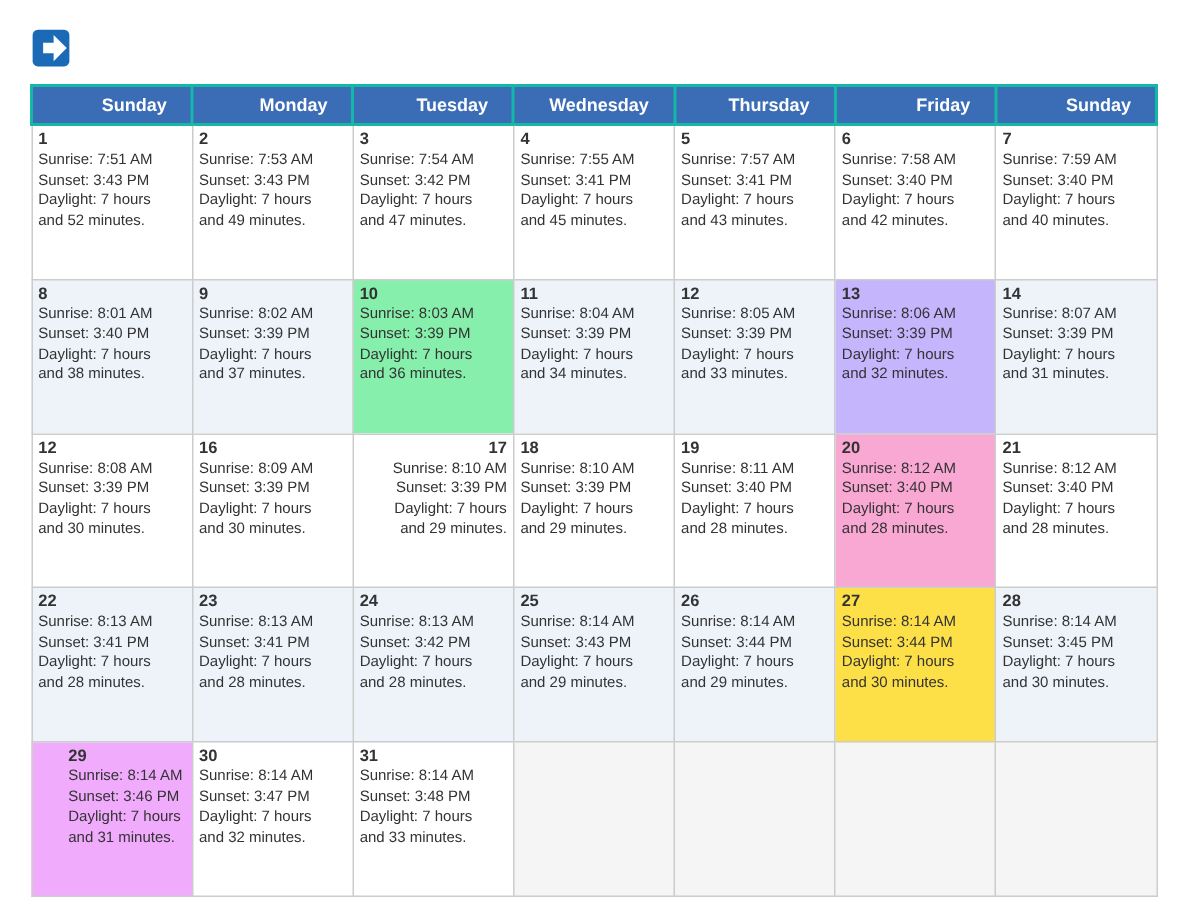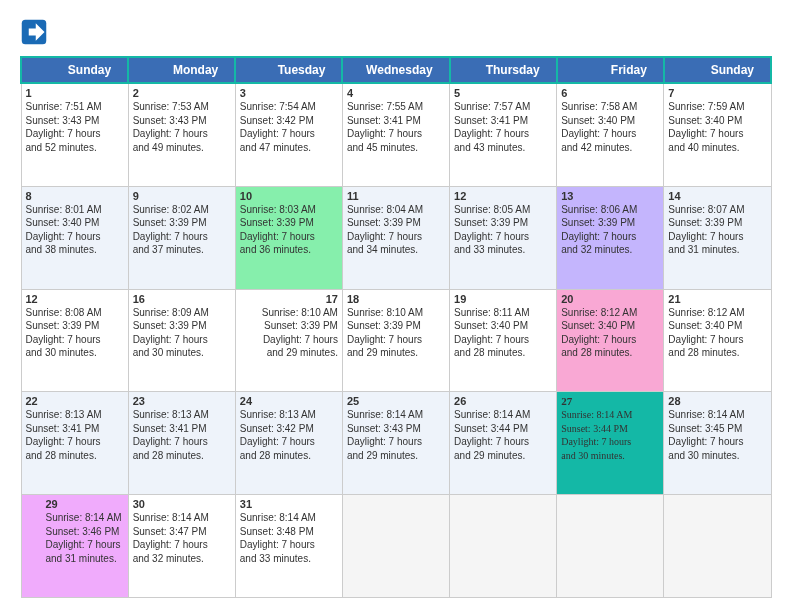--- a/index.html
+++ b/index.html
@@ -234,21 +234,21 @@
             <div class="cell-content">Sunrise: 8:13 AM<br>Sunset: 3:42 PM<br>Daylight: 7 hours<br>and 28 minutes.</div>
           </td>
           <td style="background: rgb(238, 243, 250);">
             <span class="day-num">25</span>
             <div class="cell-content">Sunrise: 8:14 AM<br>Sunset: 3:43 PM<br>Daylight: 7 hours<br>and 29 minutes.</div>
           </td>
           <td style="background: rgb(238, 243, 250);">
             <span class="day-num">26</span>
             <div class="cell-content">Sunrise: 8:14 AM<br>Sunset: 3:44 PM<br>Daylight: 7 hours<br>and 29 minutes.</div>
           </td>
-          <td style="background: #14b8a6; font-family: Liberation Serif, serif;">
+          <td style="background: #fde047;">
             <span class="day-num">27</span>
             <div class="cell-content">Sunrise: 8:14 AM<br>Sunset: 3:44 PM<br>Daylight: 7 hours<br>and 30 minutes.</div>
           </td>
           <td style="background: rgb(238, 243, 250);">
             <span class="day-num">28</span>
             <div class="cell-content">Sunrise: 8:14 AM<br>Sunset: 3:45 PM<br>Daylight: 7 hours<br>and 30 minutes.</div>
           </td>
         </tr>
         <tr>
           <td style="background: #f0abfc; padding-left: 24px;">

